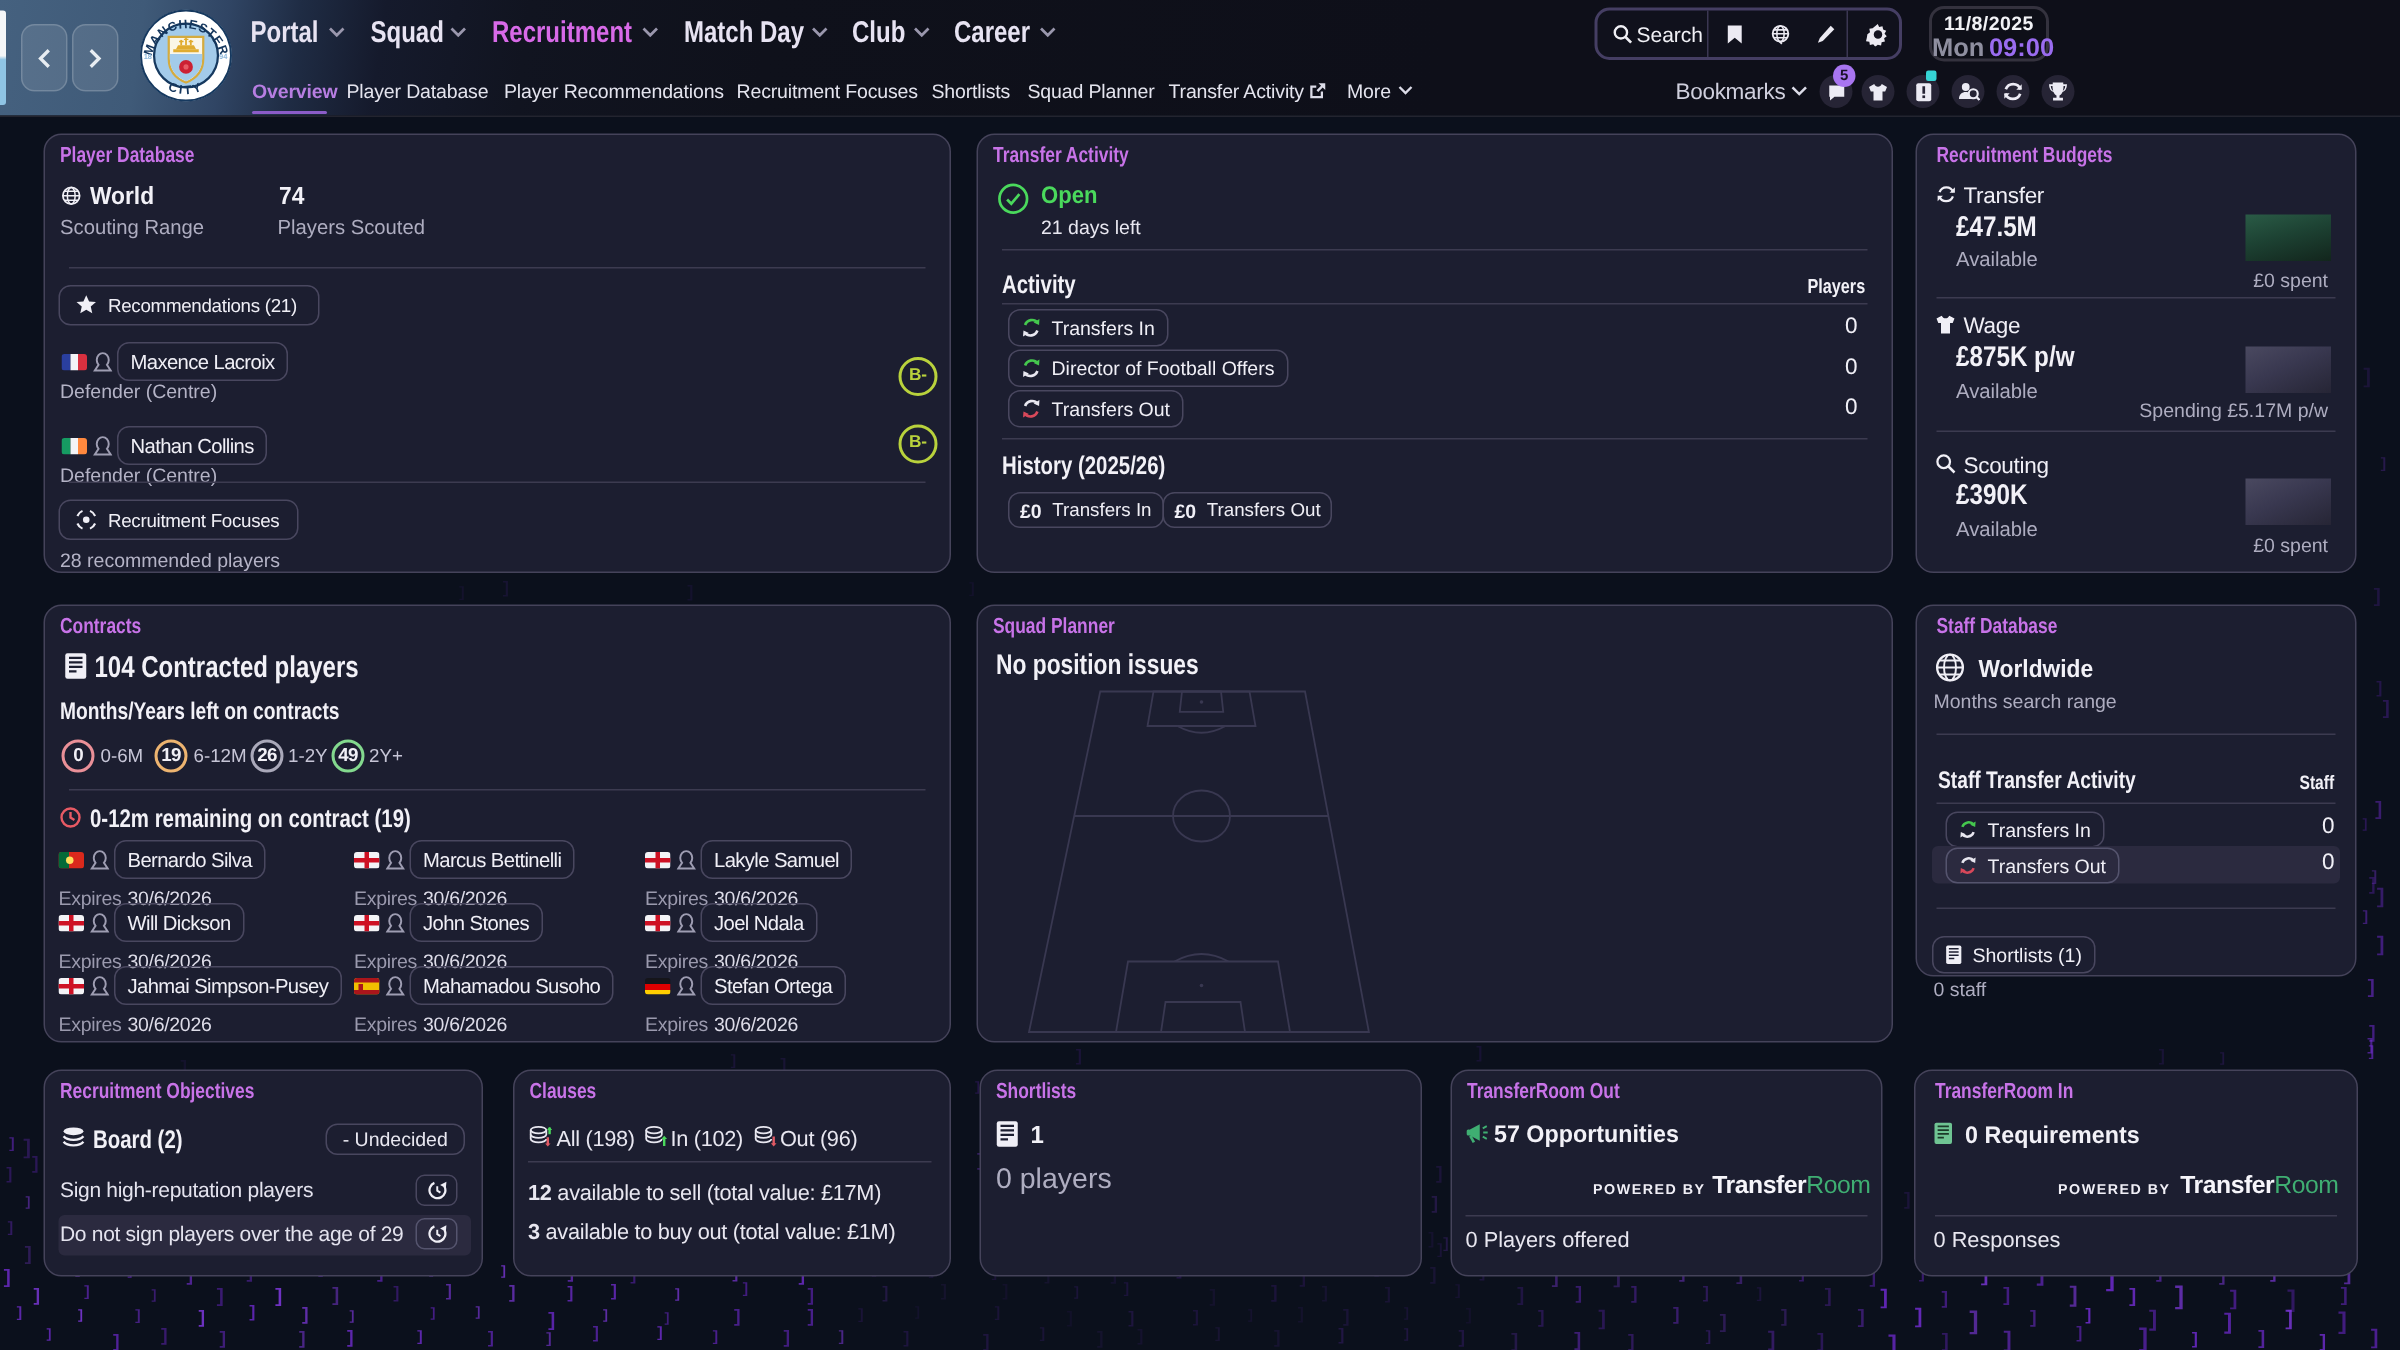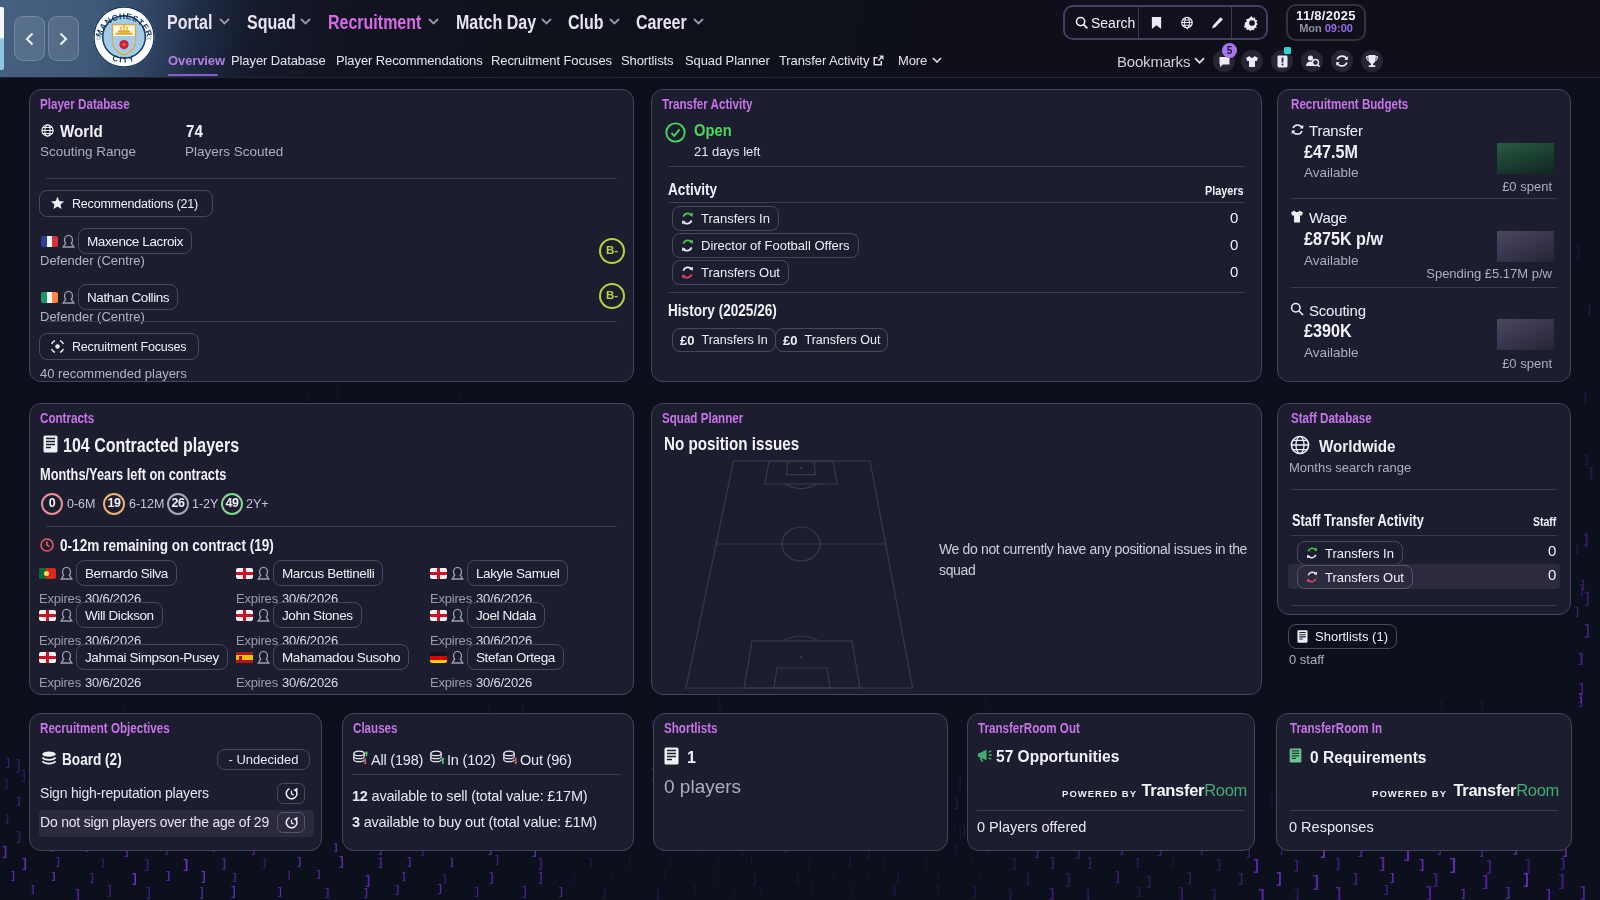--- a/index.html
+++ b/index.html
@@ -18,21 +18,21 @@
 .mnav { position:absolute; top:10px; height:24px; line-height:24px; font-weight:bold; font-size:20px; color:#e7e3f2; }
 .mchev { position:absolute; top:18px; }
 .snav { position:absolute; top:53px; height:16px; line-height:16px; font-size:13px; color:#e4e4ee; letter-spacing:-0.1px; white-space:nowrap; }
 .snav.active { color:#b77ee2;font-weight:bold; }
 #subline { position:absolute; left:168px; top:74px; width:50px; height:2px; background:#8b5cc8; border-radius:2px; }
 
 #searchbox { position:absolute; left:1063px; top:5px; width:205px; height:35px; border:2px solid #453e63; border-radius:10px; background:#10111c; }
 #searchbox .sep { position:absolute; top:0px; bottom:0px; width:1px; background:#3b3752; }
 #datebox { position:absolute; left:1286px; top:4px; width:80px; height:37px; border:2px solid #34323e; border-radius:10px; background:#0e0f18; text-align:center; }
 #datebox .l1 { font-size:13px; font-weight:bold; color:#f2f2f6; letter-spacing:0.3px; margin-top:2px; }
-#datebox .l2 { font-size:11px; font-weight:bold; color:#8f8fa0; margin-top:-1px; }
+#datebox .l2 { font-size:17px; font-weight:bold; color:#8f8fa0; margin-top:-1px; }
 #datebox .l2 b { color:#9a6cf0; margin-left:3px; }
 #continue { position:absolute; left:1377px; top:4px; width:196px; height:37px; border-radius:10px; border:2px solid #f04f78; background:linear-gradient(90deg,#7a1cd8 0%, #8c1fd0 38%, #b327ae 72%, #df3a90 100%); color:#fff; }
 #continue .txt { position:absolute; left:13px; top:8px; font-weight:bold; font-size:15px; display:inline-block; transform:scaleX(0.74); transform-origin:left center; }
 #bookmarks { position:absolute; left:1117px; top:53px; font-size:15px; color:#cfcfdd; letter-spacing:-0.2px; }
 .iconcirc { position:absolute; top:50px; width:22px; height:22px; border-radius:50%; background:#262435; display:flex; align-items:center; justify-content:center; }
 
 #sliver { position:absolute; left:0; top:7px; width:4px; height:63px; background:linear-gradient(180deg,#f4f6f8 0%, #f4f6f8 48%, #8fc4e4 52%, #8fc4e4 100%); border-radius:0 2px 2px 0; z-index:6; }
 
 .panel { position:absolute; background:#1c1e30; border:1.5px solid #45435a; border-radius:12px; z-index:2; }
 .ptitle { position:absolute; left:10px; top:6px; font-weight:bold; font-size:14.5px; color:#c873e8; letter-spacing:0; }
@@ -448,21 +448,21 @@
           <g stroke="#f0eff6" stroke-width="1.4" fill="none">
             <path d="M5 1.6 A6.3 6.3 0 0 0 1.6 5"></path>
             <path d="M10 1.6 A6.3 6.3 0 0 1 13.4 5"></path>
             <path d="M5 13.4 A6.3 6.3 0 0 1 1.6 10"></path>
             <path d="M10 13.4 A6.3 6.3 0 0 0 13.4 10"></path>
           </g>
           <circle cx="7.5" cy="7.5" r="2.2" fill="#f0eff6"></circle>
         </svg>
     <span style="margin-left:7px;font-size:12.5px;letter-spacing:-0.2px;">Recruitment Focuses</span>
   </div>
-  <span class="abs" style="left:10px;top:276px;font-size:13px;color:#b4b3c6;">40 recommended players</span>
+  <span class="abs" style="left:10px;top:276px;font-size:13px;color:#b4b3c6;">28 recommended players</span>
 </div>
 <div class="panel" id="p-transfer" style="left:651px;top:89px;width:611px;height:293px;">
   <div class="ptitle cond">Transfer Activity</div>
   <svg class="abs" style="left:13px;top:32px;" width="21" height="21" viewBox="0 0 21 21">
         <circle cx="10.5" cy="10.5" r="9.2" stroke="#4ad95c" stroke-width="1.8" fill="none"></circle>
         <path d="M6.4 11l2.8 2.8 5.4-6.4" stroke="#4ad95c" stroke-width="1.8" fill="none"></path>
       </svg>
   <span class="abs cw" style="left:42px;top:32px;font-size:16px;font-weight:bold;color:#4ad95c;">Open</span>
   <span class="abs" style="left:42px;top:54px;font-size:13px;color:#e8e7f0;">21 days left</span>
   <div class="divider" style="left:16px;right:16px;top:76px;"></div>
@@ -660,23 +660,22 @@
       <path d="M97 7 L161 7 L165 30 L93 30 Z"></path>
       <path d="M116 7 L142 7 L143.5 20.6 L114.5 20.6 Z"></path>
       <path d="M113 30 Q129 39 145 30"></path>
       <path d="M80 187 L180 187 L188 234 L72 234 Z"></path>
       <path d="M105 214 L155 214 L158 234 L102 234 Z"></path>
       <path d="M111 187 Q129 177 147 187"></path>
     </g>
     <circle cx="129" cy="14" r="1.2" fill="#393851"></circle>
     <circle cx="129" cy="203" r="1.2" fill="#393851"></circle>
   </svg>
-  <div class="abs" style="left:287px;top:135px;width:330px;font-size:14px;line-height:21px;color:#cfced9;letter-spacing:-0.35px;">We do not currently have any positional issues in the squad</div>
-</div>
-<div class="panel" id="p-staffdb" style="left:1277px;top:403px;width:294px;height:212px;">
+</div>
+<div class="panel" id="p-staffdb" style="left:1277px;top:403px;width:294px;height:248px;">
   <div class="ptitle cond" style="left:13px;">Staff Database</div>
   <svg class="abs" style="left:12px;top:31px;" width="20" height="20" viewBox="0 0 14 14">
         <circle cx="7" cy="7" r="6" stroke="#f0eff6" stroke-width="1.1" fill="none"></circle>
         <ellipse cx="7" cy="7" rx="2.8" ry="6" stroke="#f0eff6" stroke-width="0.9" fill="none"></ellipse>
         <path d="M1 7h12M1.9 3.7h10.2M1.9 10.3h10.2" stroke="#f0eff6" stroke-width="0.9"></path>
       </svg>
   <span class="abs cw" style="left:41px;top:33px;font-size:16.5px;font-weight:bold;color:#f2f1f7;">Worldwide</span>
   <span class="abs" style="left:11px;top:56px;font-size:13px;color:#aeadc0;">Months search range</span>
   <div class="divider" style="left:13px;right:13px;top:85px;"></div>
   <span class="abs cond" style="left:14px;top:108px;font-size:16px;font-weight:bold;color:#f2f1f7;">Staff Transfer Activity</span>

